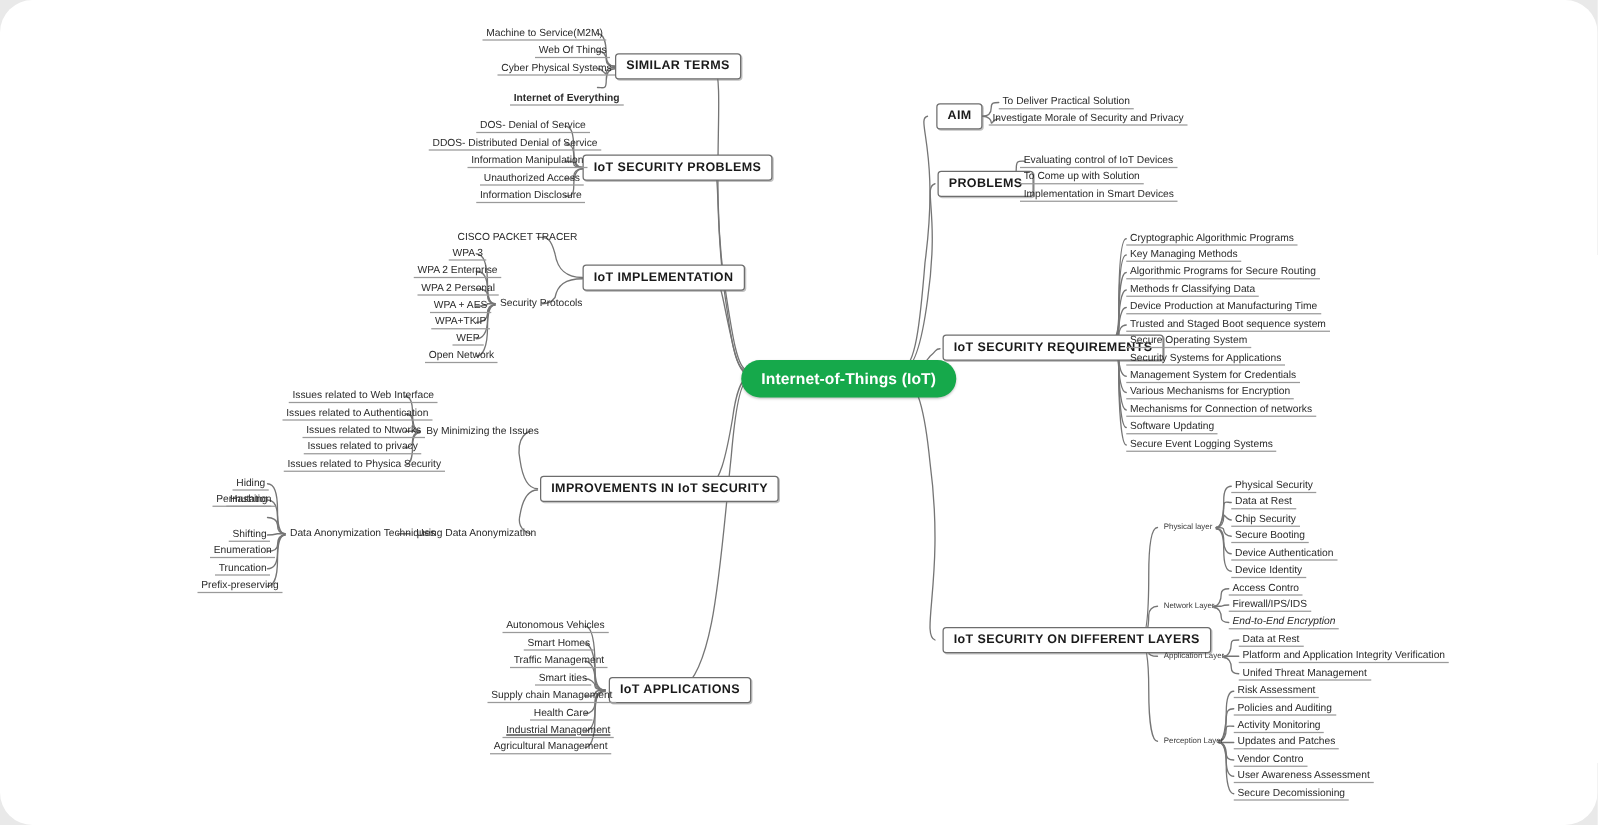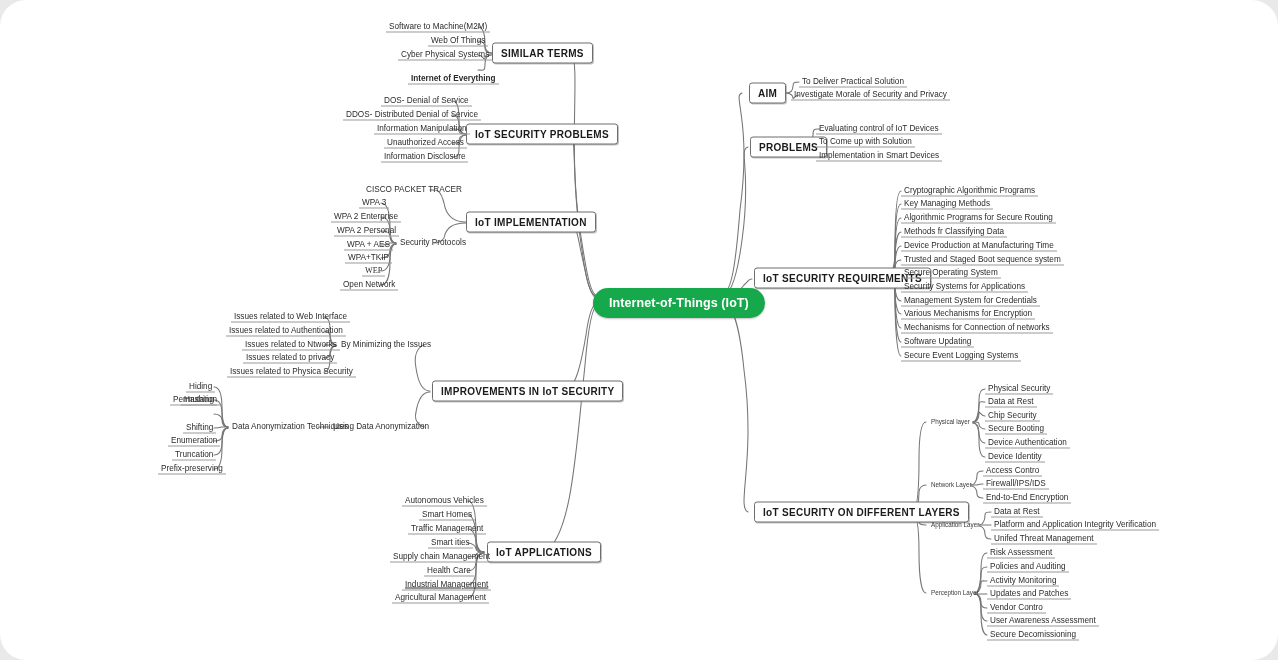--- a/index.html
+++ b/index.html
@@ -189,41 +189,41 @@
       <path d="M 975 594 C 979 594 981 594 981 594 C 981 594 983 594 987 594"></path>
       <path d="M 975 594 C 979 594 981 598 981 603 C 981 606 983 608 987 608"></path>
       <path d="M 975 594 C 979 594 981 600 981 608 C 981 616 983 621 987 621"></path>
       <path d="M 975 594 C 979 594 981 601 981 613 C 981 625 983 635 987 635"></path>
     </g>
   </svg>
 
   <div class="node root" style="left:593px; top:303px;">Internet-of-Things (IoT)</div>
 
   <div class="node branch" style="left:492px; top:53px;">SIMILAR TERMS</div>
-  <div class="node leaf" style="left:386px; top:27px;">Software to Machine(M2M)</div>
+  <div class="node leaf" style="left:386px; top:27px;">Machine to Service(M2M)</div>
   <div class="node leaf" style="left:428px; top:41px;">Web Of Things</div>
   <div class="node leaf" style="left:398px; top:55px;">Cyber Physical Systems</div>
   <div class="node leaf" style="left:408px; top:79px;font-weight:bold;">Internet of Everything</div>
 
   <div class="node branch" style="left:466px; top:134px;">IoT SECURITY PROBLEMS</div>
   <div class="node leaf" style="left:381px; top:101px;">DOS- Denial of Service</div>
   <div class="node leaf" style="left:343px; top:115px;text-align:center;">DDOS- Distributed Denial of Service</div>
   <div class="node leaf" style="left:374px; top:129px;">Information Manipulation</div>
   <div class="node leaf" style="left:384px; top:143px;">Unauthorized Access</div>
   <div class="node leaf" style="left:381px; top:157px;">Information Disclosure</div>
 
   <div class="node branch" style="left:466px; top:222px;">IoT IMPLEMENTATION</div>
   <div class="node leaf plain" style="left:363px; top:190px;">CISCO PACKET TRACER</div>
   <div class="node leaf mid" style="left:397px; top:243px;">Security Protocols</div>
   <div class="node leaf" style="left:359px; top:203px;">WPA 3</div>
   <div class="node leaf" style="left:331px; top:217px;">WPA 2 Enterprise</div>
   <div class="node leaf" style="left:334px; top:231px;">WPA 2 Personal</div>
   <div class="node leaf" style="left:344px; top:245px;">WPA + AES</div>
   <div class="node leaf" style="left:345px; top:258px;">WPA+TKIP</div>
-  <div class="node leaf" style="left:362px; top:271px;font-family:Liberation Serif, serif;">WEP</div>
+  <div class="node leaf" style="left:362px; top:271px;">WEP</div>
   <div class="node leaf" style="left:340px; top:285px;">Open Network</div>
 
   <div class="node branch" style="left:432px; top:391px;">IMPROVEMENTS IN IoT SECURITY</div>
   <div class="node leaf mid" style="left:338px; top:345px;">By Minimizing the Issues</div>
   <div class="node leaf" style="left:231px; top:317px;">Issues related to Web Interface</div>
   <div class="node leaf" style="left:226px; top:331px;">Issues related to Authentication</div>
   <div class="node leaf" style="left:242px; top:345px;">Issues related to Ntworks</div>
   <div class="node leaf" style="left:243px; top:358px;">Issues related to privacy</div>
   <div class="node leaf" style="left:227px; top:372px;">Issues related to Physica Security</div>
 
@@ -277,21 +277,21 @@
   <div class="node leaf" style="left:985px; top:389px;">Physical Security</div>
   <div class="node leaf" style="left:985px; top:402px;">Data at Rest</div>
   <div class="node leaf" style="left:985px; top:416px;">Chip Security</div>
   <div class="node leaf" style="left:985px; top:429px;">Secure Booting</div>
   <div class="node leaf" style="left:985px; top:443px;">Device Authentication</div>
   <div class="node leaf" style="left:985px; top:457px;">Device Identity</div>
 
   <div class="node leaf tiny" style="left:928px; top:485px;">Network Layer</div>
   <div class="node leaf" style="left:983px; top:471px;">Access Contro</div>
   <div class="node leaf" style="left:983px; top:484px;">Firewall/IPS/IDS</div>
-  <div class="node leaf" style="left:983px; top:498px;">End-to-End Encryption</div>
+  <div class="node leaf" style="left:983px; top:498px;font-style:italic;">End-to-End Encryption</div>
 
   <div class="node leaf tiny" style="left:928px; top:525px;">Application Layer</div>
   <div class="node leaf" style="left:991px; top:512px;">Data at Rest</div>
   <div class="node leaf" style="left:991px; top:525px;">Platform and Application Integrity Verification</div>
   <div class="node leaf" style="left:991px; top:539px;">Unifed Threat Management</div>
 
   <div class="node leaf tiny" style="left:928px; top:593px;">Perception Layer</div>
   <div class="node leaf" style="left:987px; top:553px;">Risk Assessment</div>
   <div class="node leaf" style="left:987px; top:567px;">Policies and Auditing</div>
   <div class="node leaf" style="left:987px; top:581px;">Activity Monitoring</div>

